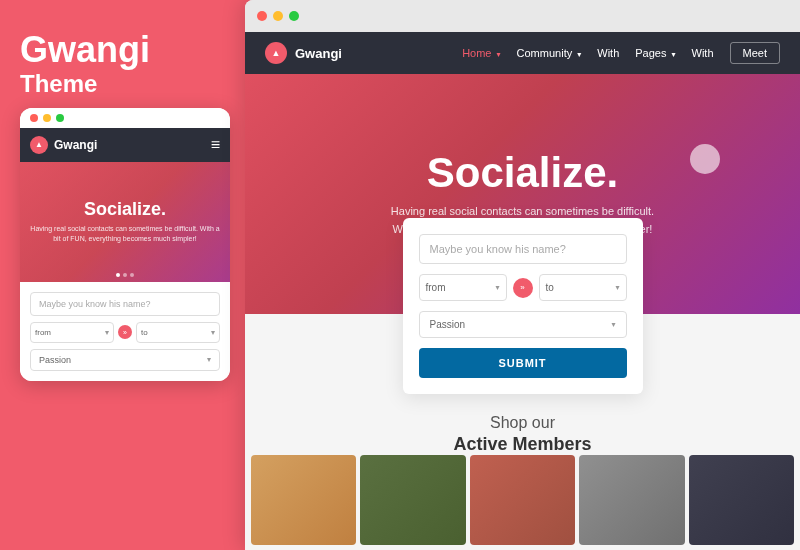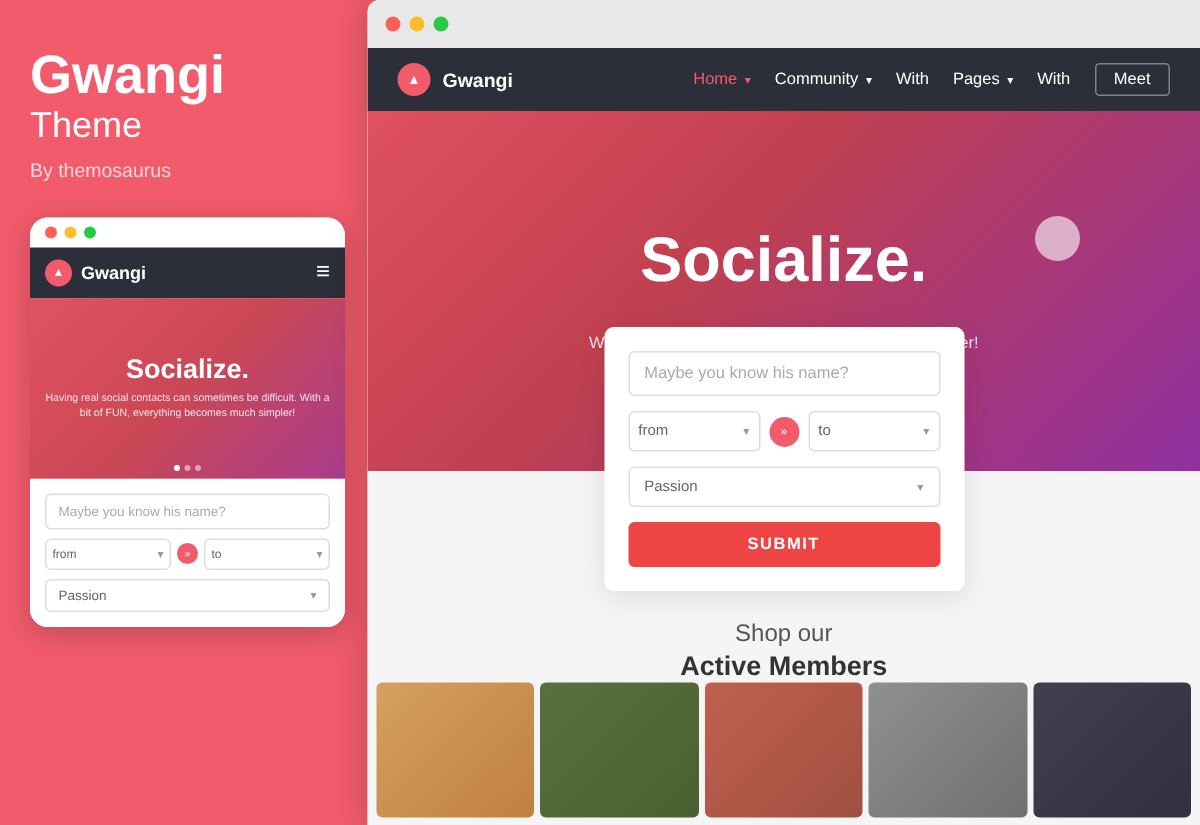--- a/index.html
+++ b/index.html
@@ -24,21 +24,21 @@
 
     .brand-title {
       font-size: 36px;
       font-weight: 900;
       color: #fff;
       line-height: 1.1;
     }
 
     .brand-subtitle {
       font-size: 24px;
-      font-weight: 400;
+      font-weight: 700;
       color: #fff;
       margin-bottom: 8px;
     }
 
     .brand-by {
       font-size: 13px;
       color: rgba(255,255,255,0.75);
       margin-bottom: 24px;
     }
 
@@ -416,21 +416,21 @@
       font-size: 10px;
       color: #666;
       display: flex;
       align-items: center;
       justify-content: space-between;
       margin-bottom: 10px;
     }
 
     .desktop-submit-btn {
       width: 100%;
-      background: #ef4444;
+      background: #0369a1;
       color: #fff;
       border: none;
       border-radius: 4px;
       padding: 9px;
       font-size: 11px;
       font-weight: bold;
       letter-spacing: 1px;
       text-align: center;
       cursor: pointer;
     }
@@ -504,21 +504,20 @@
     .select-val {
       font-size: 10px;
     }
   </style>
 </head>
 <body>
 
 <div class="left-panel">
   <h1 class="brand-title">Gwangi</h1>
   <h2 class="brand-subtitle">Theme</h2>
-  <p class="brand-by">By themosaurus</p>
 
   <div class="mobile-mockup">
     <div class="mobile-titlebar">
       <div class="mobile-dot red"></div>
       <div class="mobile-dot yellow"></div>
       <div class="mobile-dot green"></div>
     </div>
     <div class="mobile-nav">
       <div class="mobile-nav-brand">
         <div class="mobile-nav-logo"></div>
@@ -582,21 +581,21 @@
     <div class="desktop-nav-login">
       <span>Meet</span>
     </div>
   </div>
 
   <div class="desktop-content">
     <div class="desktop-hero">
       <div class="desktop-hero-circle"></div>
       <h1 class="desktop-hero-title">Socialize.</h1>
       <p class="desktop-hero-sub">
-        <br>
+        <span>Having real social contacts can sometimes be difficult.</span><br>
         <span>With a bit of FUN, everything becomes much simpler!</span>
       </p>
 
       <div class="desktop-search-card">
         <div class="desktop-search-input">
           <span style="color:#aaa;font-size:11px;">Maybe you know his name?</span>
         </div>
         <div class="desktop-search-row">
           <div class="desktop-search-select">
             <span class="select-val">from</span>

